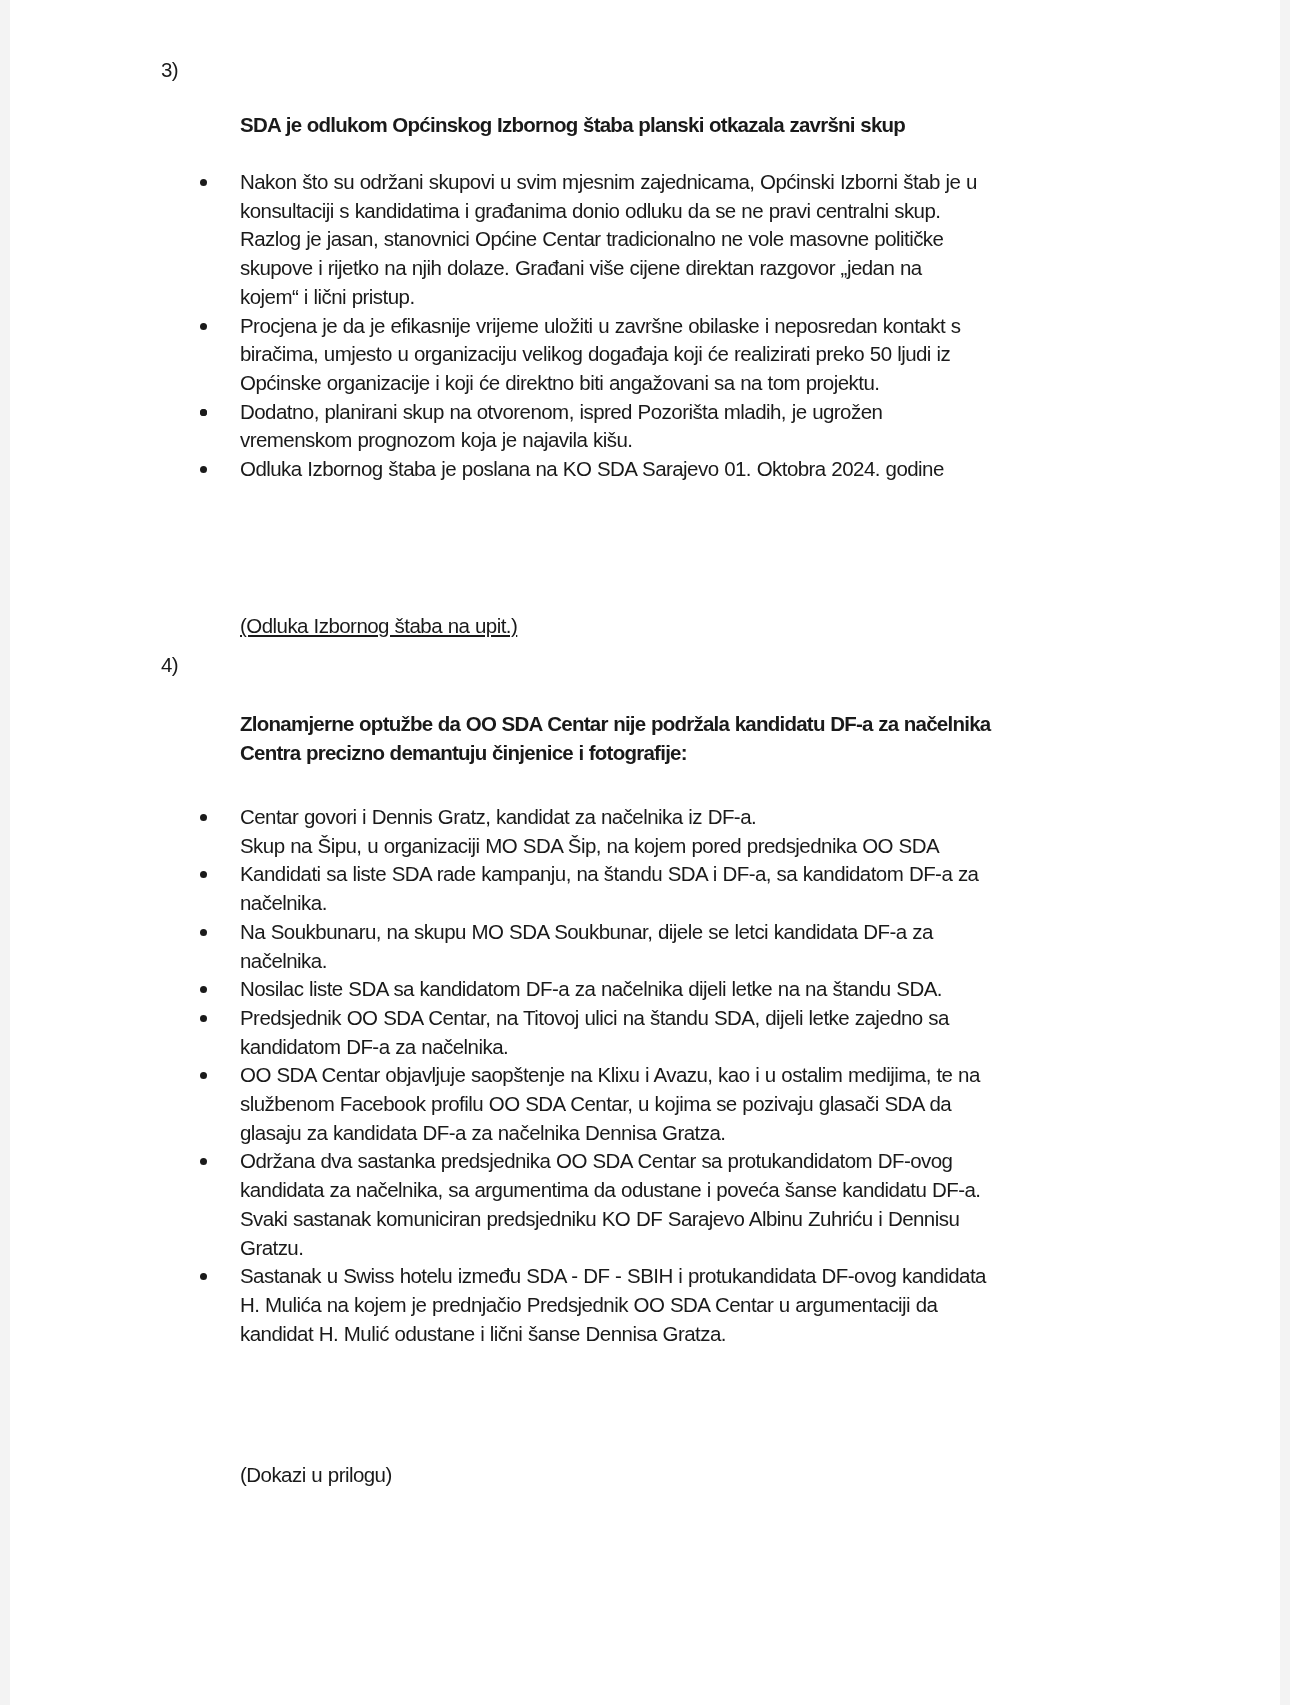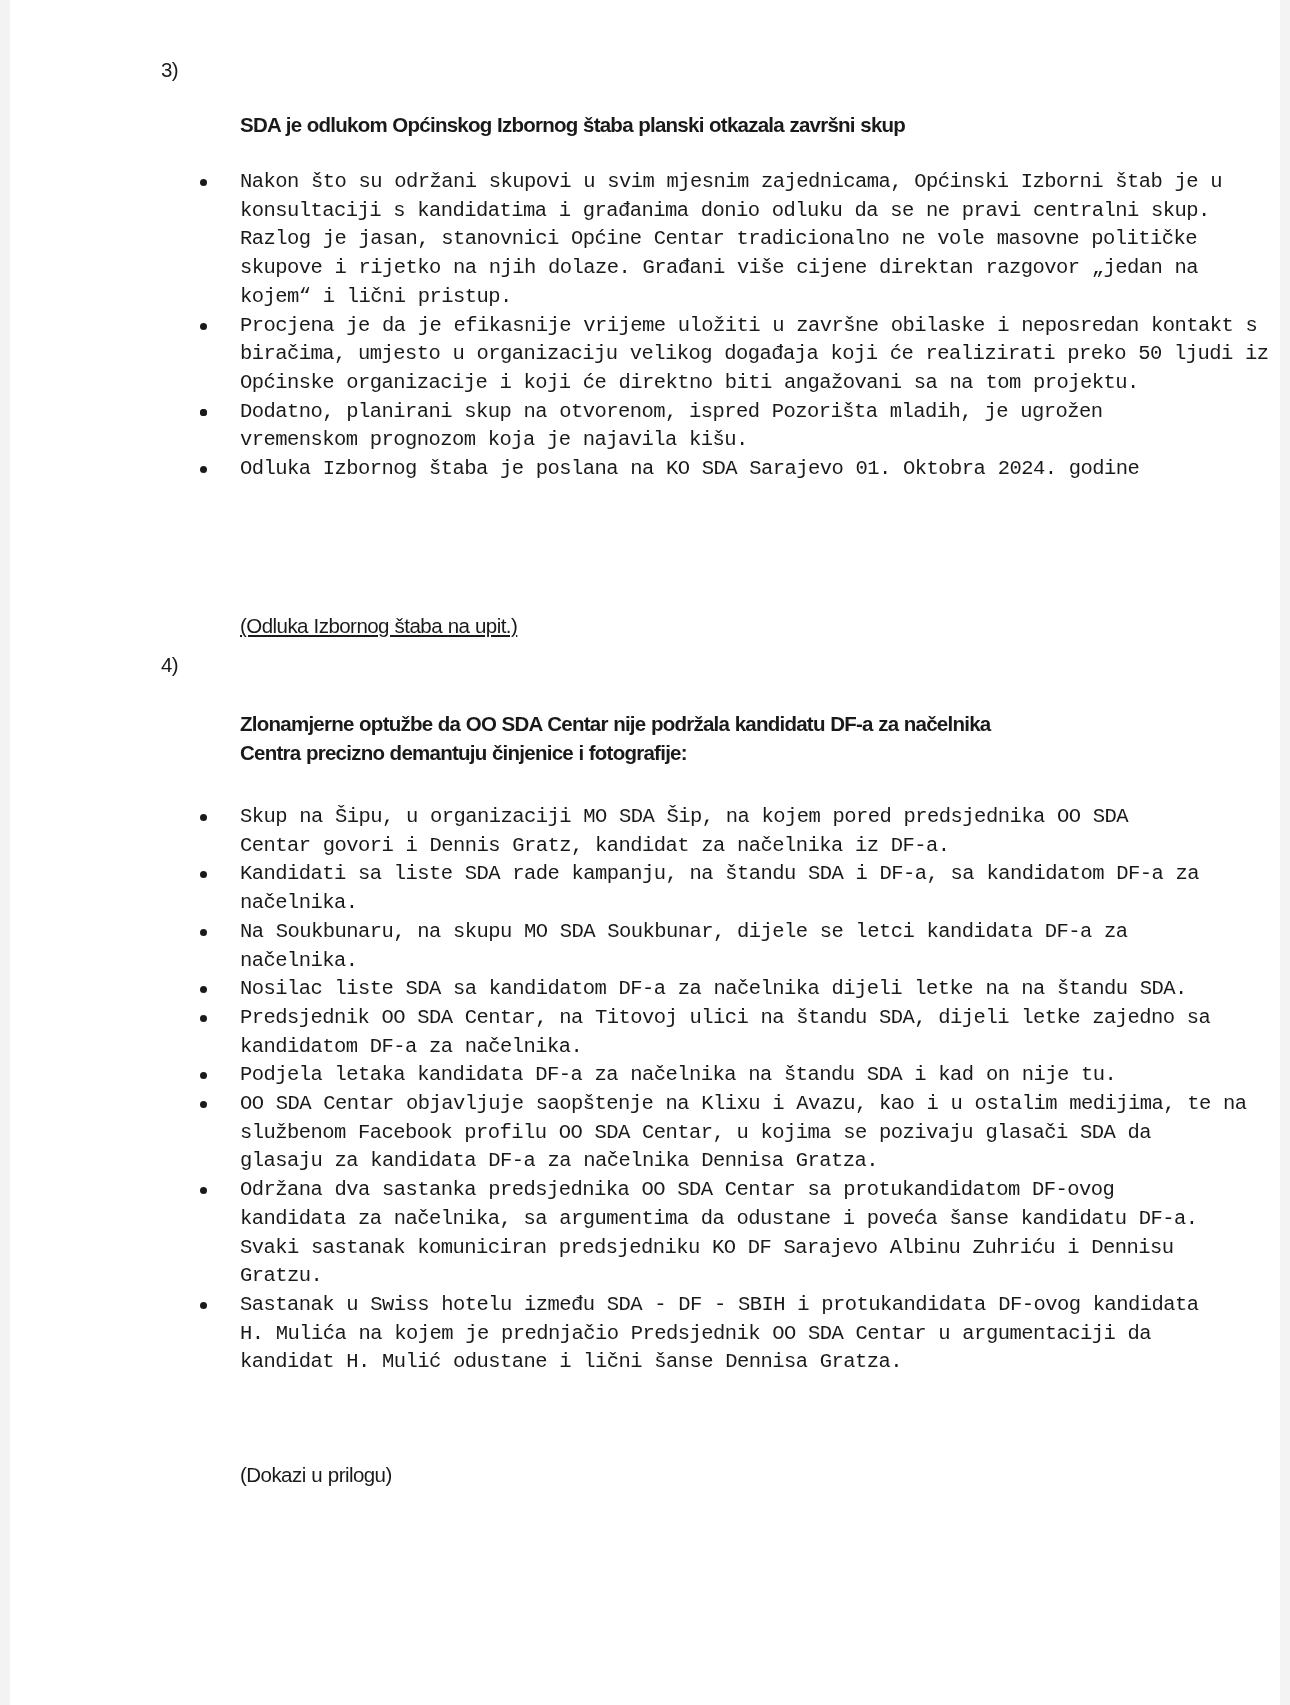--- a/index.html
+++ b/index.html
@@ -20,21 +20,21 @@
     font-size: 20.5px;
     line-height: 28.7px;
     letter-spacing: -0.55px;
     word-spacing: 0.5px;
     white-space: nowrap;
   }
   .num { left: 151px; }
   .body { left: 230px; }
   .bold { font-weight: bold; letter-spacing: -0.75px; }
   ul.bullets {
-    position: absolute; left: 0; margin: 0; padding: 0; list-style: none; font-family: Liberation Mono, monospace;
+    position: absolute; left: 0; margin: 0; padding: 0; list-style: none;
   }
   ul.bullets li {
     position: relative;
     padding-left: 230px;
     font-size: 20.5px;
     line-height: 28.7px;
     letter-spacing: -0.55px;
     word-spacing: 0.5px;
     width: 900px;
   }
@@ -88,45 +88,41 @@
 
   <div class="txt num" style="top:651px;">4)</div>
   <div class="txt body bold" style="top:710px;">
     <span class="line">Zlonamjerne optužbe da OO SDA Centar nije podržala kandidatu DF-a za načelnika</span>
     <span class="line">Centra precizno demantuju činjenice i fotografije:</span>
   </div>
 
   <ul class="bullets" style="top:803px;">
     <li>
       <span class="bullet-dot"></span>
+      <span class="line">Centar govori i Dennis Gratz, kandidat za načelnika iz DF-a.</span>
       <span class="line">Skup na Šipu, u organizaciji MO SDA Šip, na kojem pored predsjednika OO SDA</span>
-      <span class="line">Centar govori i Dennis Gratz, kandidat za načelnika iz DF-a.</span>
     </li>
     <li>
       <span class="bullet-dot"></span>
       <span class="line">Kandidati sa liste SDA rade kampanju, na štandu SDA i DF-a, sa kandidatom DF-a za</span>
       <span class="line">načelnika.</span>
     </li>
     <li>
       <span class="bullet-dot"></span>
       <span class="line">Na Soukbunaru, na skupu MO SDA Soukbunar, dijele se letci kandidata DF-a za</span>
       <span class="line">načelnika.</span>
     </li>
     <li>
       <span class="bullet-dot"></span>
       <span class="line">Nosilac liste SDA sa kandidatom DF-a za načelnika dijeli letke na na štandu SDA.</span>
     </li>
     <li>
       <span class="bullet-dot"></span>
       <span class="line">Predsjednik OO SDA Centar, na Titovoj ulici na štandu SDA, dijeli letke zajedno sa</span>
       <span class="line">kandidatom DF-a za načelnika.</span>
-    </li>
-    <li>
-      <span class="bullet-dot"></span>
-      <span class="line">Podjela letaka kandidata DF-a za načelnika na štandu SDA i kad on nije tu.</span>
     </li>
     <li>
       <span class="bullet-dot"></span>
       <span class="line">OO SDA Centar objavljuje saopštenje na Klixu i Avazu, kao i u ostalim medijima, te na</span>
       <span class="line">službenom Facebook profilu OO SDA Centar, u kojima se pozivaju glasači SDA da</span>
       <span class="line">glasaju za kandidata DF-a za načelnika Dennisa Gratza.</span>
     </li>
     <li>
       <span class="bullet-dot"></span>
       <span class="line">Održana dva sastanka predsjednika OO SDA Centar sa protukandidatom DF-ovog</span>

